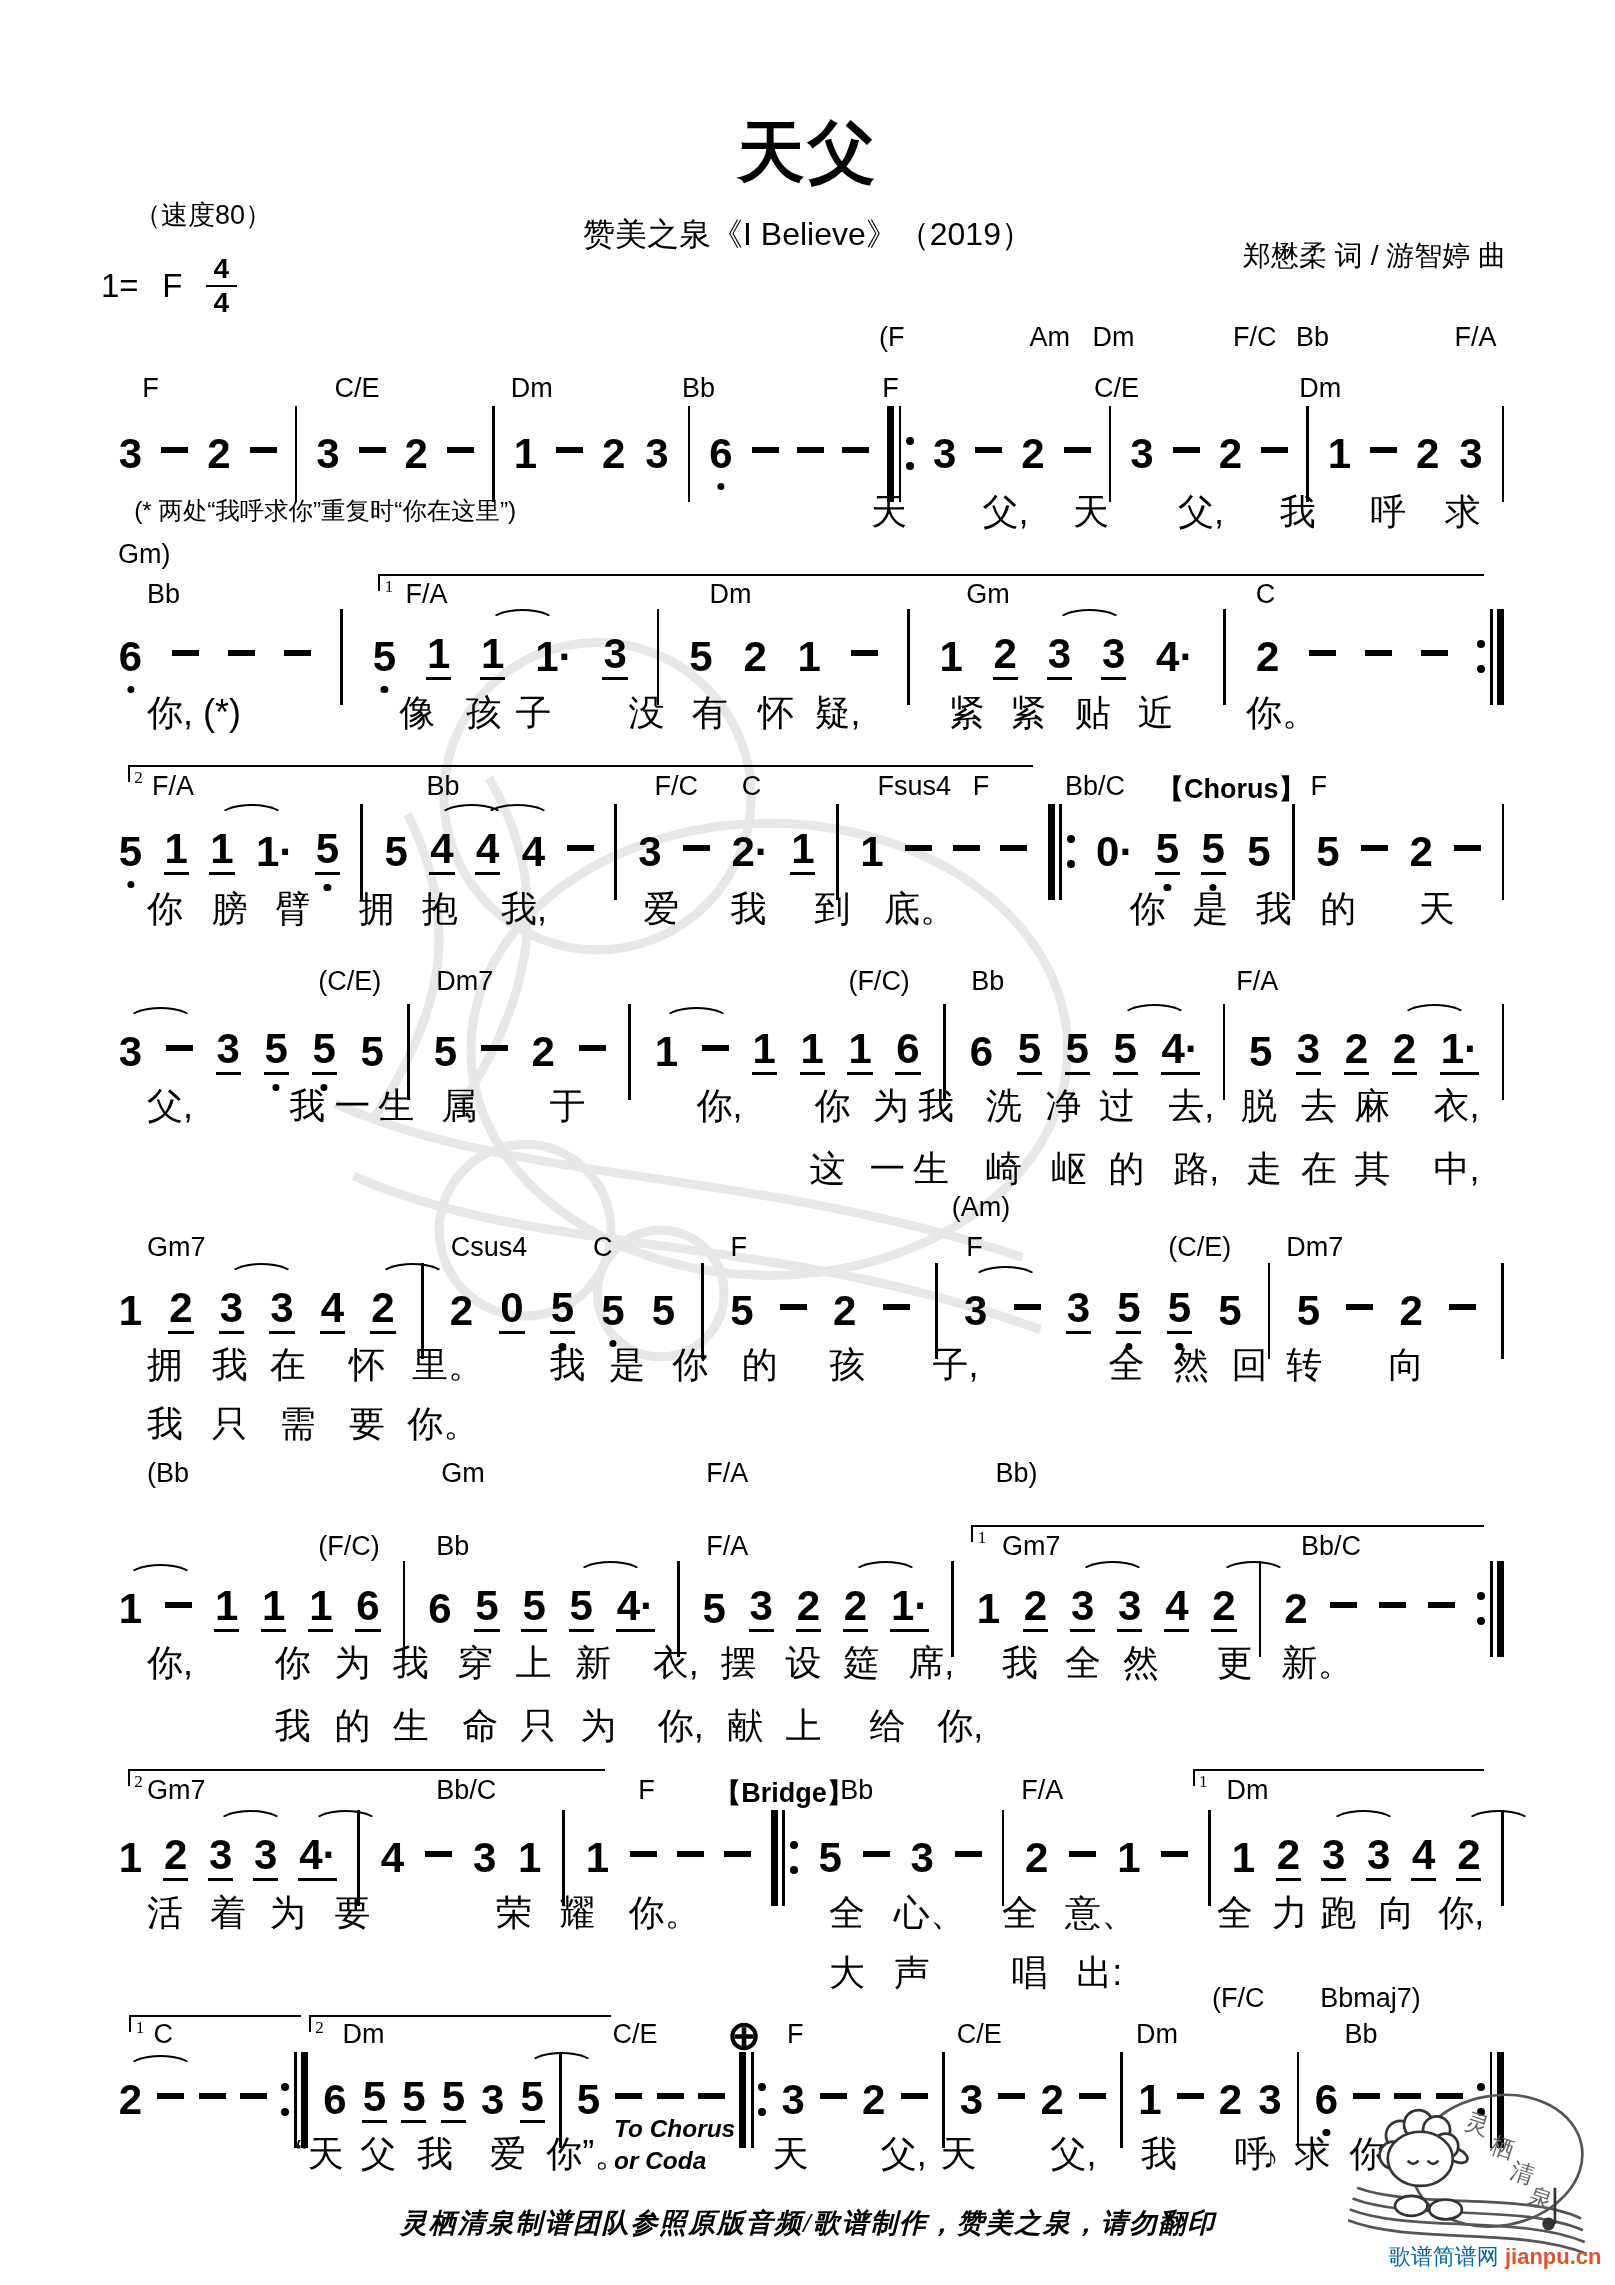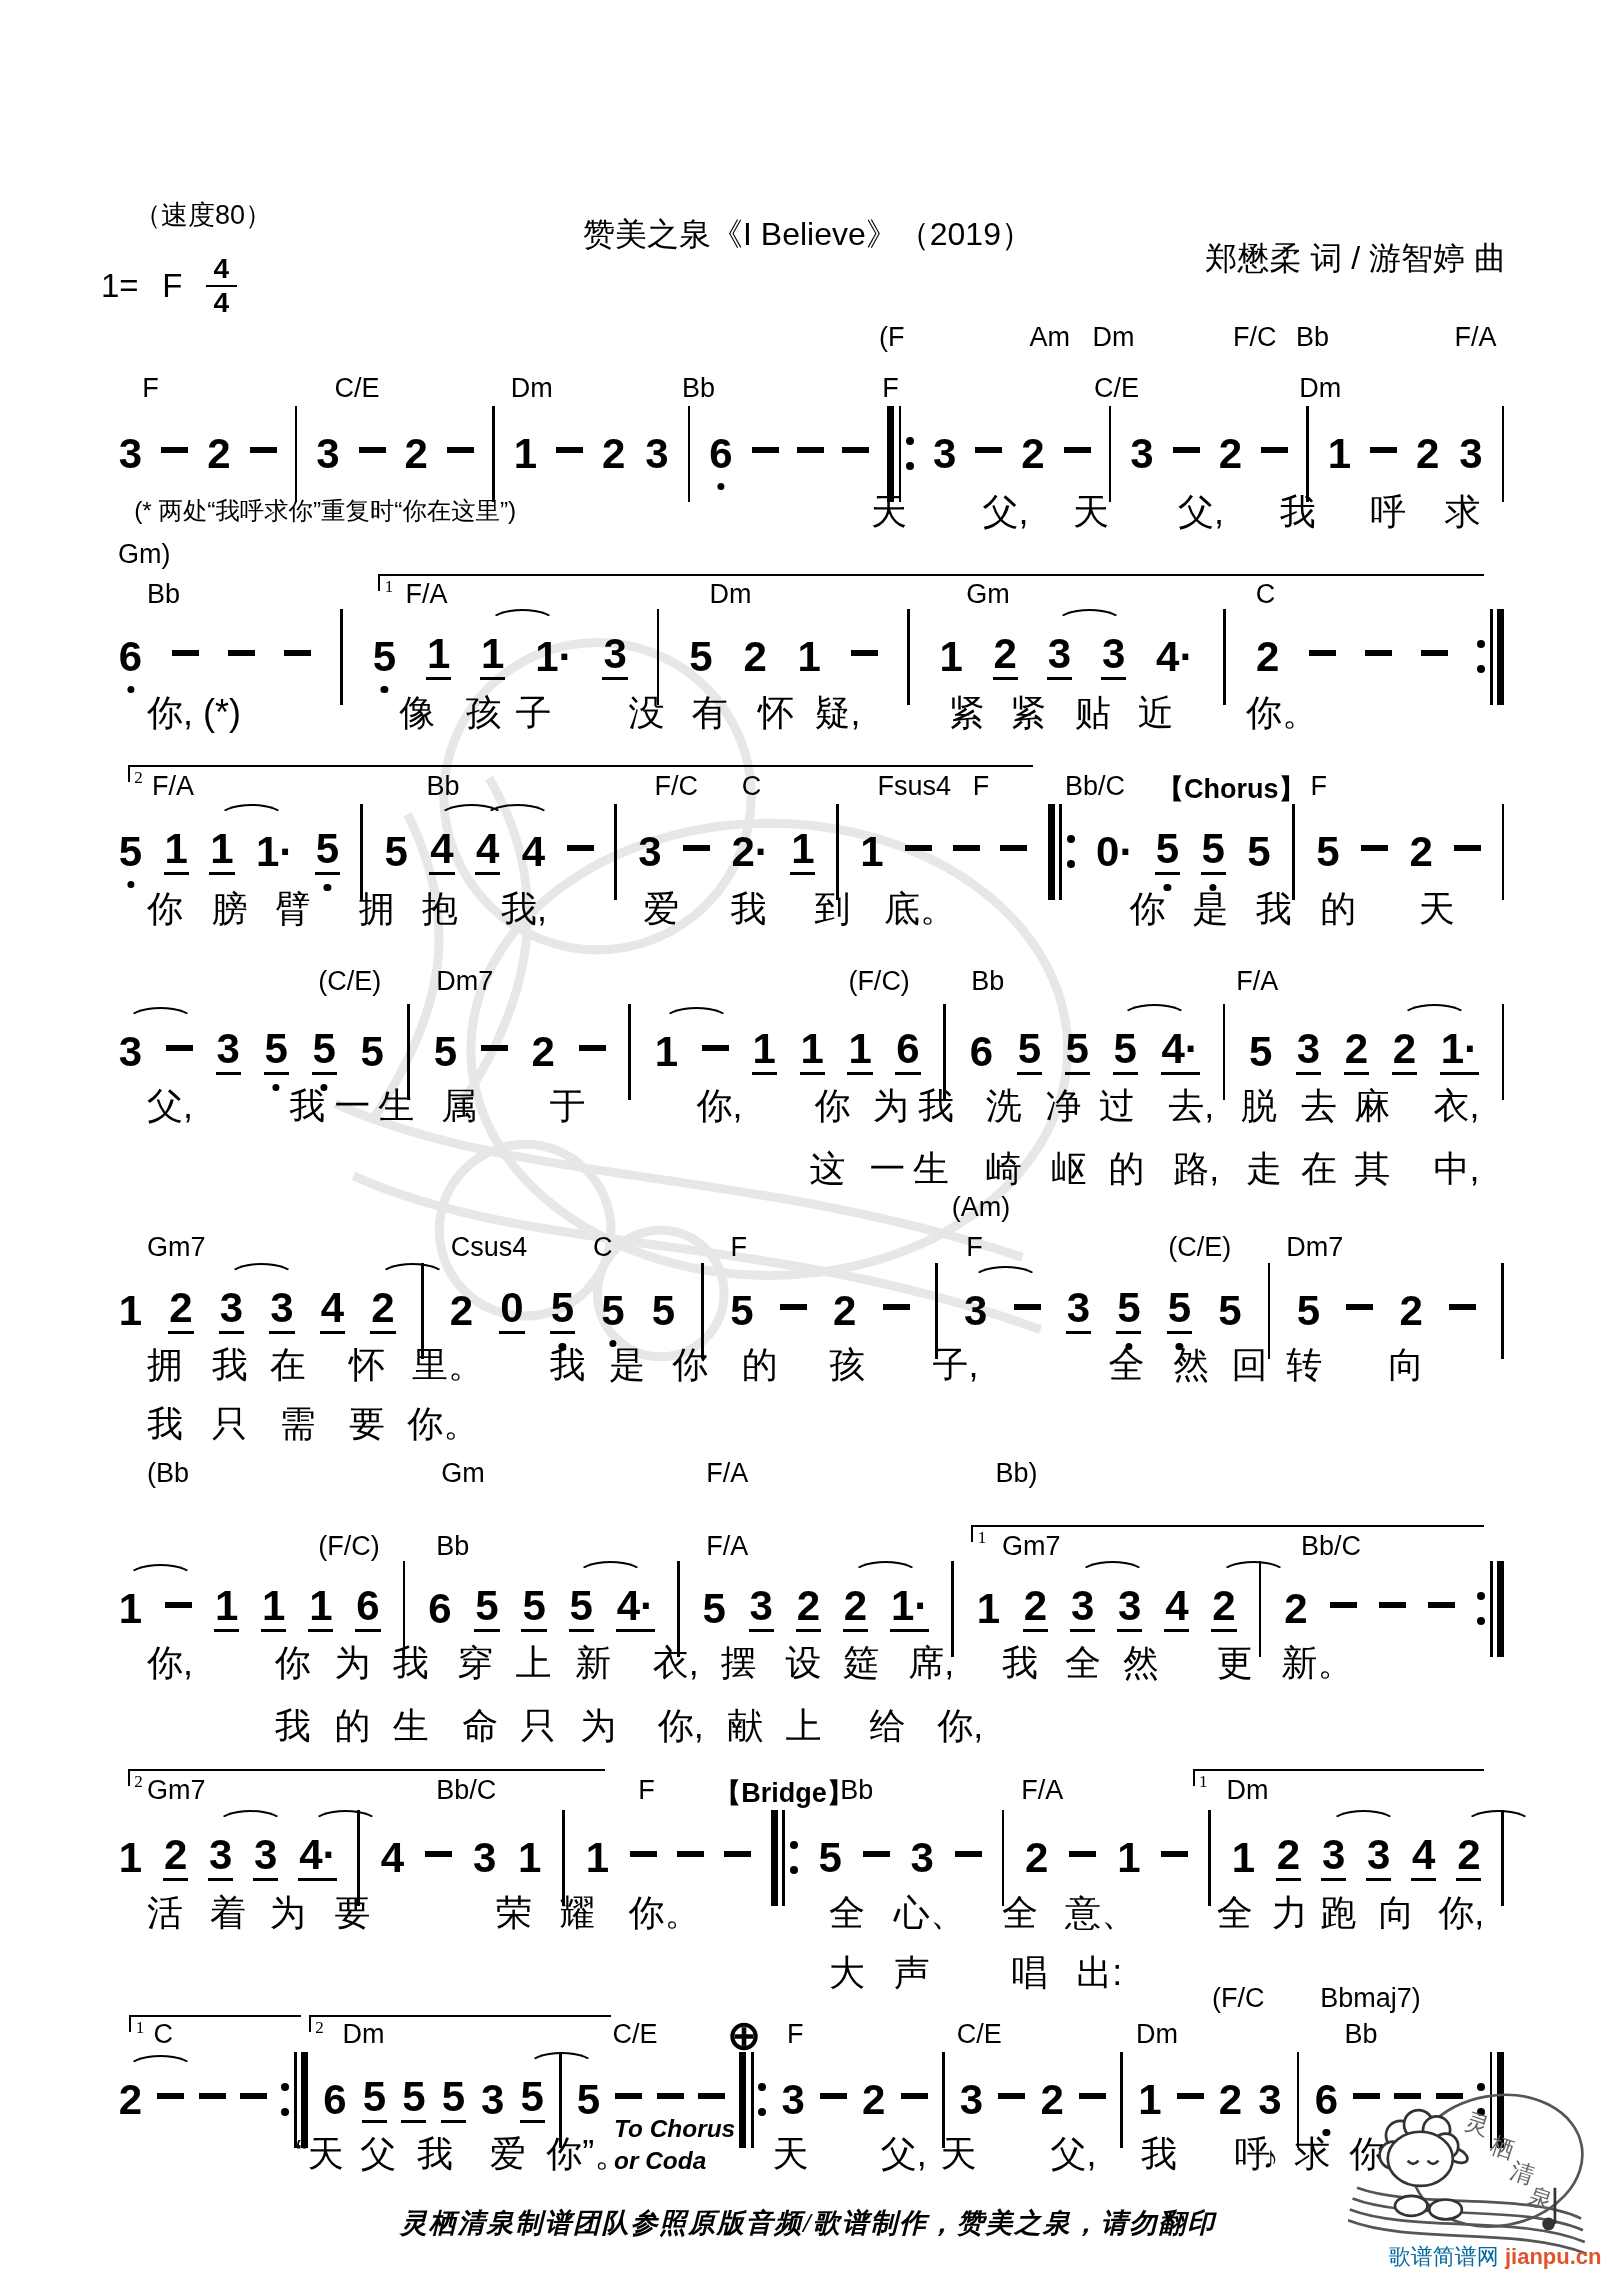--- a/index.html
+++ b/index.html
@@ -3,21 +3,21 @@
 <meta charset="utf-8">
 <style>
   html,body{margin:0;padding:0;background:#888;}
   #page{position:relative;width:1616px;height:2285px;background:#ffffff;overflow:hidden;
         font-family:"Liberation Sans",sans-serif;color:#000;}
   
   .hdr{position:absolute;white-space:nowrap;}
   #title{top:107px;left:0;right:0;text-align:center;font-size:67px;font-weight:bold;letter-spacing:3.6px;}
   #subtitle{top:213px;left:0;right:0;text-align:center;font-size:32px;}
   #scripture{top:271px;left:0;right:0;text-align:center;font-size:28px;}
-  #credits{top:237px;right:110px;font-size:32px;}
+  #credits{top:237px;right:110px;font-size:28px;}
   #tempo{top:197px;left:134px;font-size:27px;}
   #keyrow{top:255px;left:101px;font-size:33px;display:flex;align-items:center;gap:23.5px;}
   .meter{display:inline-flex;flex-direction:column;align-items:center;line-height:1;font-weight:bold;font-size:28px;}
   .meter .fl{width:31px;height:2.7px;background:#000;margin:1.8px 0;}
   
   .trow{position:absolute;left:0;right:0;height:36px;}
   .trow span{position:absolute;white-space:nowrap;}
   .chord span{font-size:27px;}
   .chord span.box{font-weight:bold;}
   .chord span.coda{font-size:40px;font-weight:bold;top:-7.2px;}
@@ -60,20 +60,21 @@
       <ellipse cx="520" cy="560" rx="330" ry="250"></ellipse>
       <circle cx="250" cy="760" r="95"></circle>
       <circle cx="400" cy="830" r="70"></circle>
       <path d="M60,700 C260,790 520,760 820,870"></path>
       <path d="M40,620 C240,710 500,690 800,790"></path>
       <path d="M120,300 C180,420 160,520 80,640"></path>
       <path d="M210,260 C280,380 260,500 180,620"></path>
     </g>
   </svg>
 
+  <div class="hdr" id="title">天父</div>
   <div class="hdr" id="subtitle">赞美之泉《I Believe》（2019）</div>
   <div class="hdr" id="credits">郑懋柔 词 / 游智婷 曲</div>
   <div class="hdr" id="tempo">（速度80）</div>
   <div class="hdr" id="keyrow">
     <span>1=</span>
     <span>F</span>
     <span class="meter">
       <span>4</span>
       <span class="fl"></span>
       <span>4</span>

